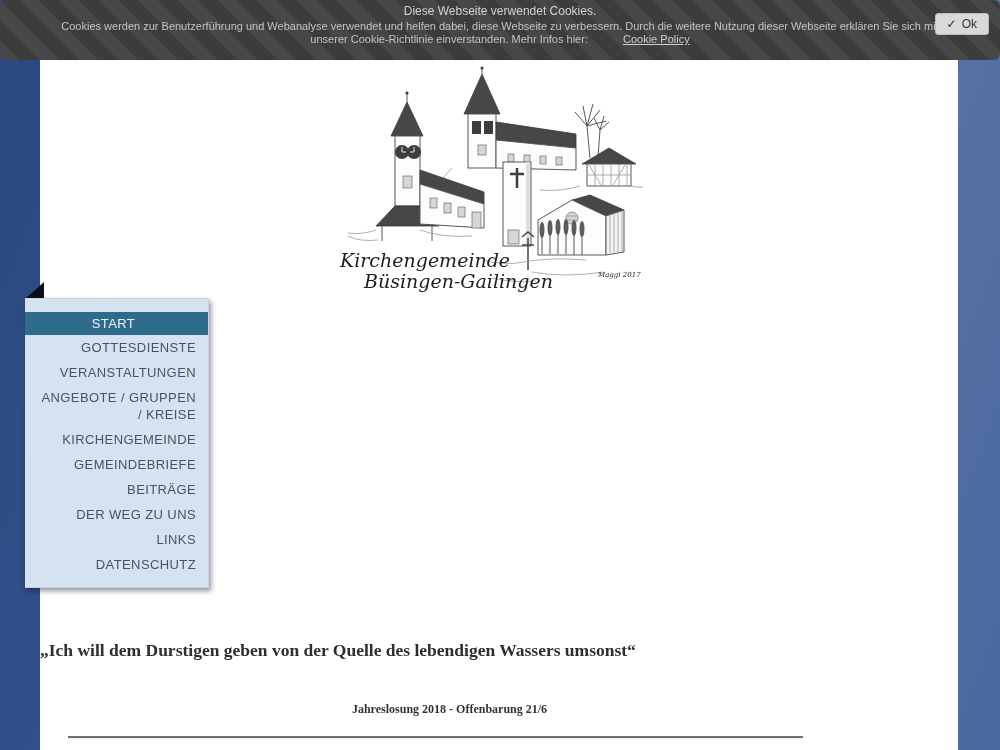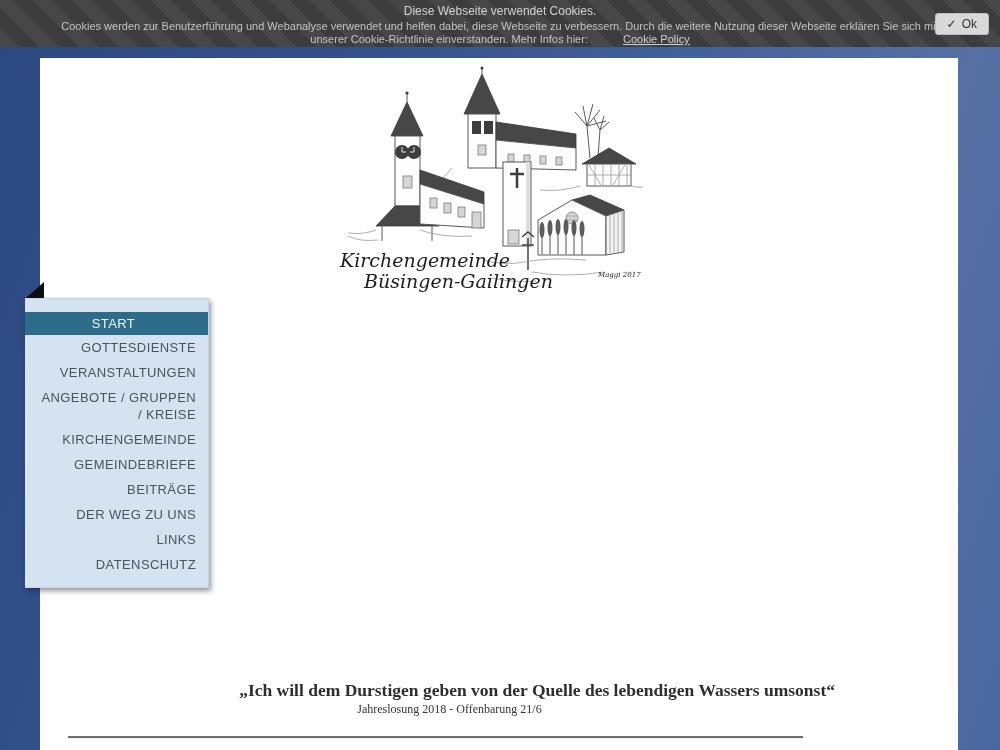--- a/index.html
+++ b/index.html
@@ -5,23 +5,23 @@
   * { margin:0; padding:0; box-sizing:border-box; }
   html,body { background:#1f3865; }
   .page {
     position:relative; width:1000px; height:750px; overflow:hidden;
     font-family:"Liberation Sans", sans-serif;
     background:linear-gradient(110deg, #2b4880 0%, #33518b 30%, #41619c 55%, #5671a4 78%, #4a68a0 100%);
   }
 
   
   .cookie-banner {
-    position:absolute; left:0; top:0; width:1000px; height:47px; z-index:50;
+    position:absolute; left:0; top:0; width:1000px; height:60px; z-index:50;
     background:repeating-linear-gradient(45deg, #474747 0 14px, #3c3c3c 14px 28px);
-    color:#c9c9c9; text-align:center; padding-top:4px;
+    color:#c9c9c9; text-align:center; padding-top:4px;border-radius:6px;
   }
   .cookie-title { font-size:12px; color:#d2d2d2; line-height:15px; }
   .cookie-msg {
     margin:1px auto 0; width:905px; font-size:11px; line-height:13px; color:#c3c3c3;
   }
   .cookie-link { color:#cfcfcf; text-decoration:underline; cursor:pointer;margin-left:32px; }
   .cookie-ok {
     position:absolute; right:11px; top:13px; height:22px; padding:0 11px;
     background:#d9d9d9; border:1px solid #bdbdbd; border-radius:3px;
     font-size:12px; color:#333; font-family:"Liberation Sans", sans-serif;
@@ -53,27 +53,27 @@
     display:block; text-align:right; padding:4px 12px 4px 6px;
     font-size:13px; line-height:17px; letter-spacing:0.4px;
     color:#47545f; text-decoration:none; white-space:pre-line; cursor:pointer;
   }
   .menu-item.active {
     background:#2d6c8b; color:#ecf4f8; padding-top:3px; padding-bottom:3px;text-align:center;
   }
 
   
   .verse-quote {
-    position:absolute; left:40px; top:680px; width:795px; text-align:right;
+    position:absolute; left:40px; top:640px; width:795px; text-align:left;
     font-family:"Liberation Serif", serif; font-weight:bold; font-size:17.5px;
     color:#2e2e2e;
   }
   .verse-ref {
     position:absolute; left:40px; top:702px; width:795px; text-align:center;
-    font-family:"Liberation Serif", serif; font-weight:normal; font-size:12px;
+    font-family:"Liberation Serif", serif; font-weight:bold; font-size:12px;
     color:#333;
     padding-left:24px;
   }
   .content-divider {
     position:absolute; left:68px; top:736px; width:735px; height:0;
     border-top:2px solid #6e6e6e; border-bottom:1px solid #efefef;
   }
 
   
   .sk { stroke:#585858; stroke-width:1; fill:none; }

